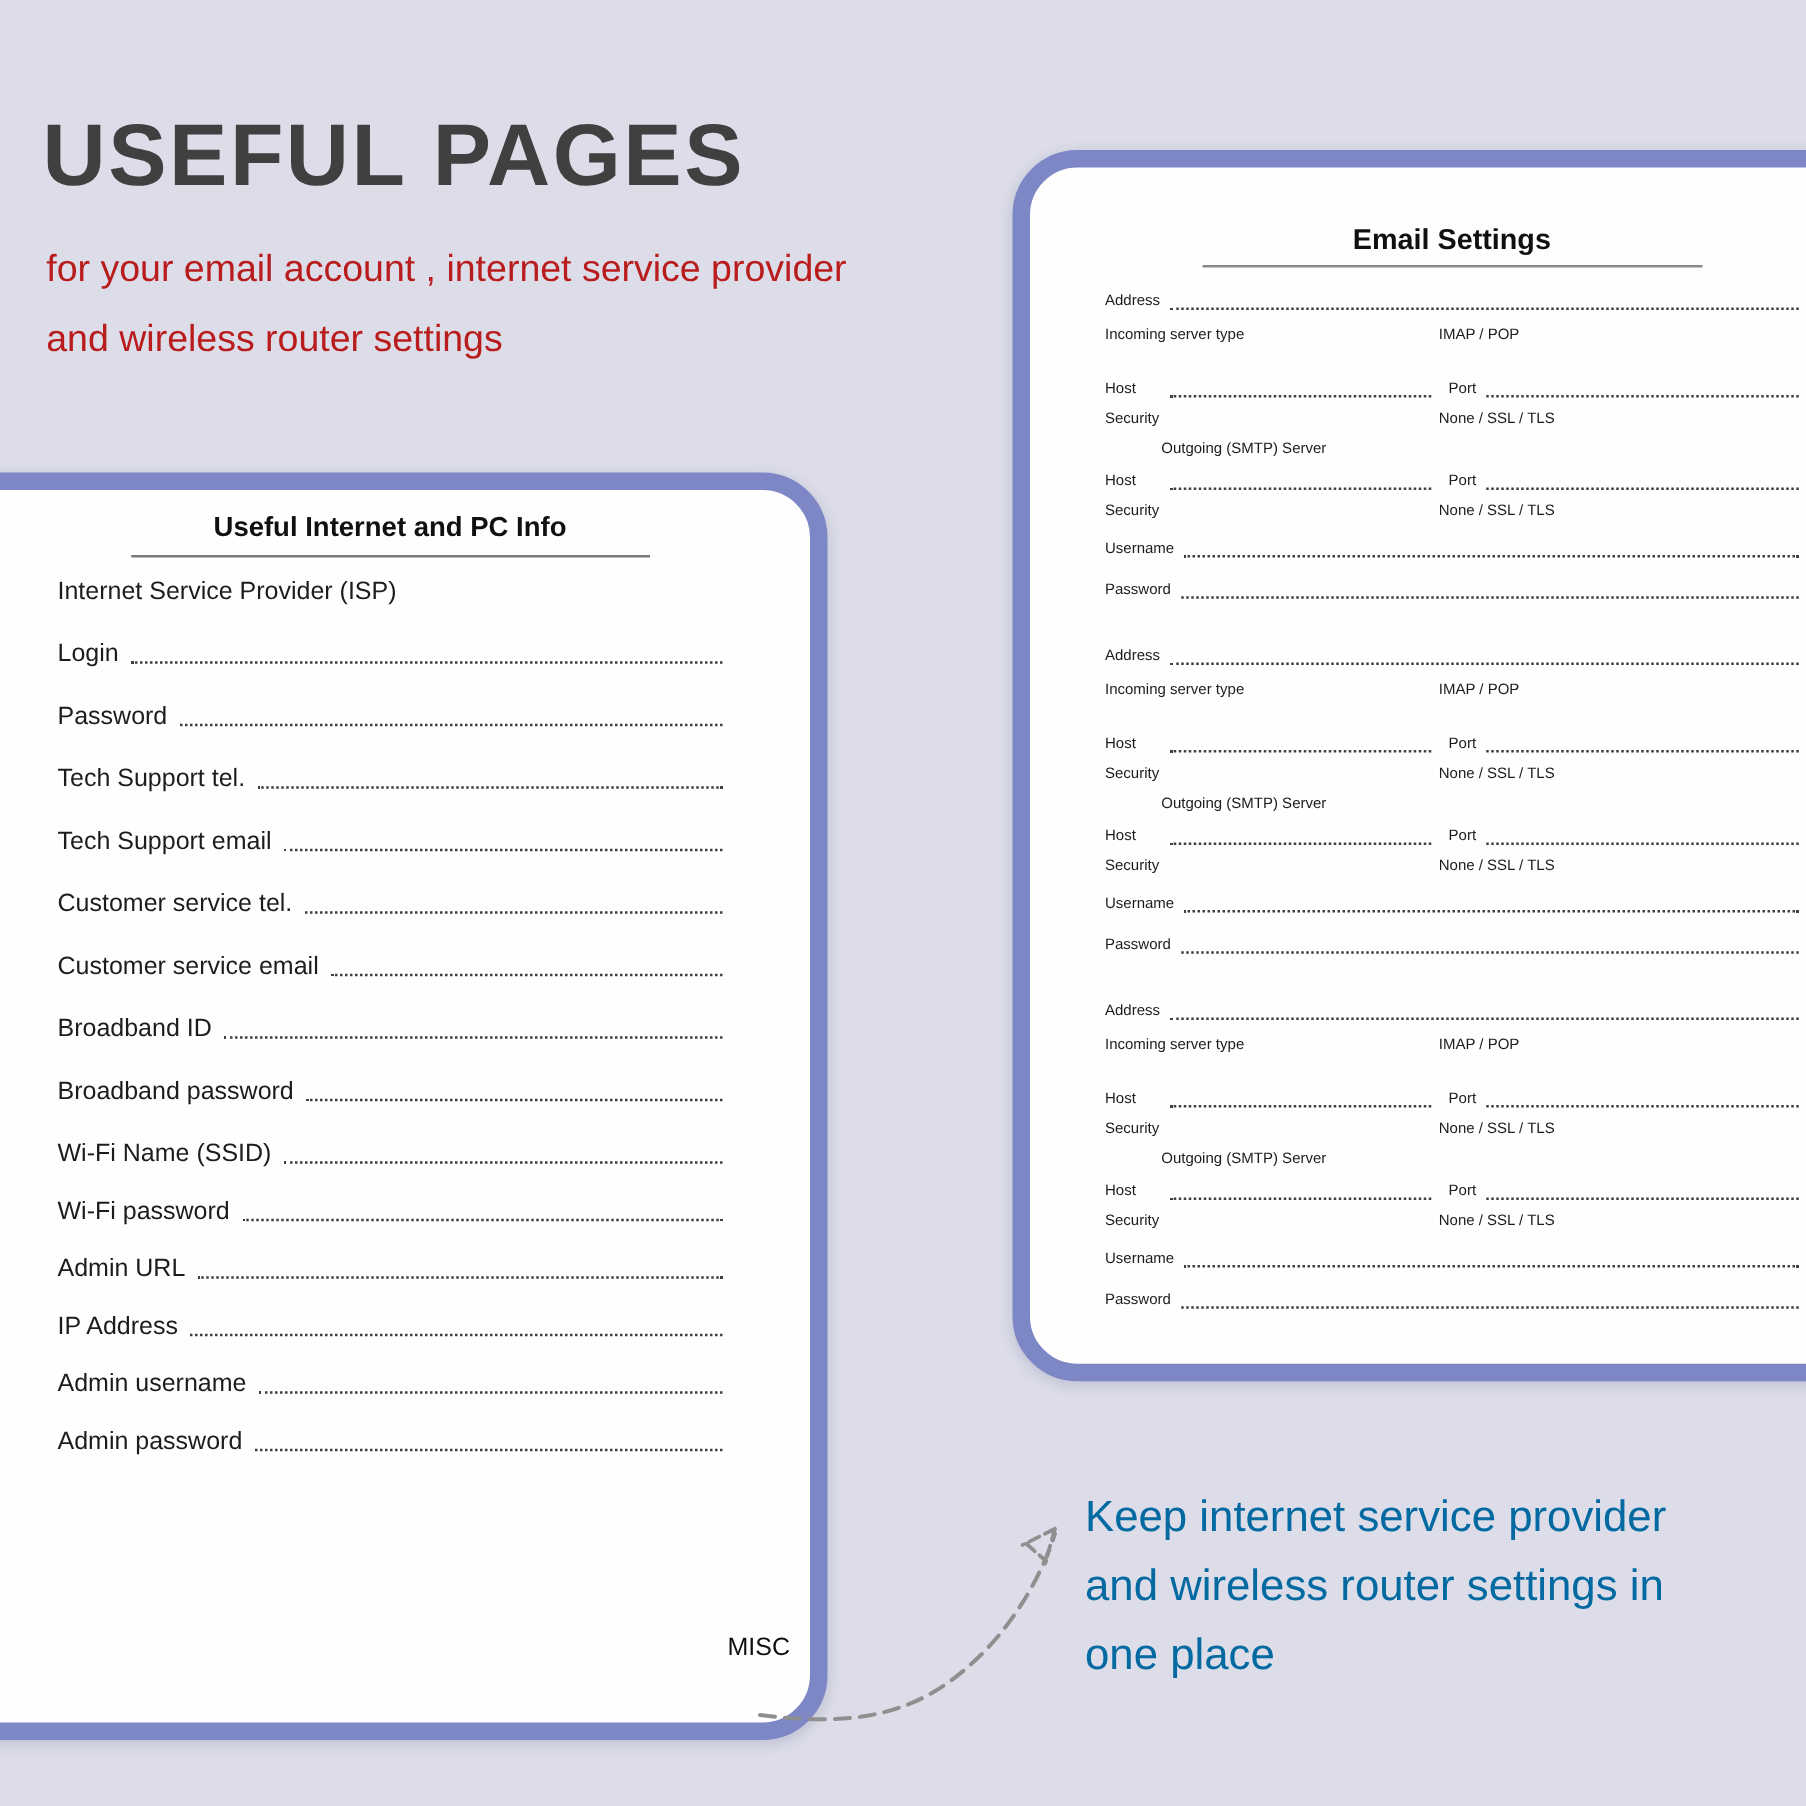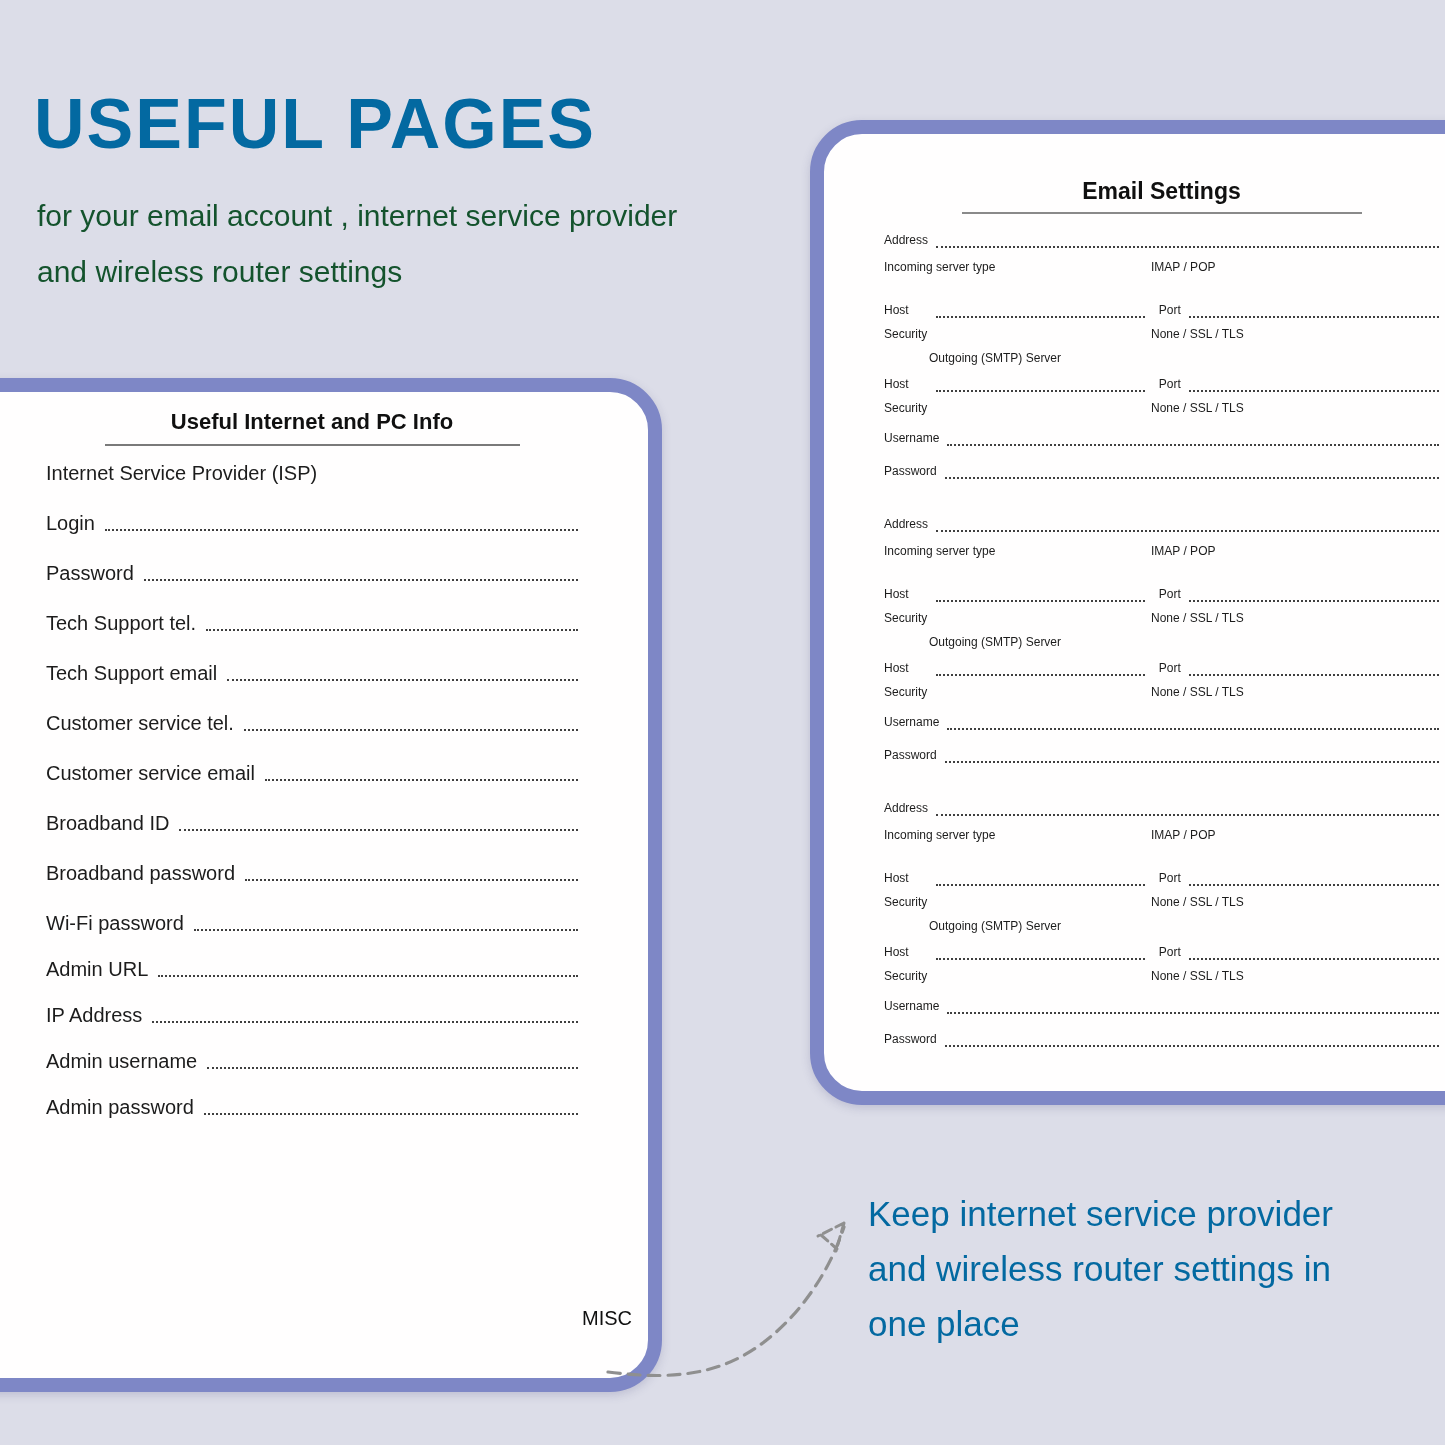--- a/index.html
+++ b/index.html
@@ -5,25 +5,25 @@
   html,body{margin:0;padding:0;}
   body{font-family:"Liberation Sans","DejaVu Sans",sans-serif;}
   #stage{
     position:relative;width:1445px;height:1445px;overflow:hidden;
     background:#dcdde8;
   }
   
   .page-title{
     position:absolute;left:34px;top:84px;
     font-size:70px;font-weight:900;letter-spacing:2px;
-    color:#0369a1;white-space:nowrap;
+    color:#404040;white-space:nowrap;
   }
   .page-subtitle{
     position:absolute;left:37px;top:188px;width:660px;
-    font-size:30px;line-height:56px;color:#14532d;
+    font-size:30px;line-height:56px;color:#b91c1c;
   }
   
   .card{
     position:absolute;background:#fffefe;box-sizing:border-box;
     border:14px solid #7e87c6;border-radius:52px;
     box-shadow:0 3px 10px rgba(80,80,130,.22);
     color:#1c1c1c;
   }
   .card-left{
     left:-70px;top:378px;width:732px;height:1014px;
@@ -112,20 +112,24 @@
             <span>Broadband ID</span>
             <span class="dots"></span>
           </div>
           <div class="lrow">
             <span>Broadband password</span>
             <span class="dots"></span>
           </div>
         </div>
       <div id="router-fields">
           <div class="lrow router-row">
+            <span>Wi-Fi Name (SSID)</span>
+            <span class="dots"></span>
+          </div>
+          <div class="lrow router-row">
             <span>Wi-Fi password</span>
             <span class="dots"></span>
           </div>
           <div class="lrow router-row">
             <span>Admin URL</span>
             <span class="dots"></span>
           </div>
           <div class="lrow router-row">
             <span>IP Address</span>
             <span class="dots"></span>

